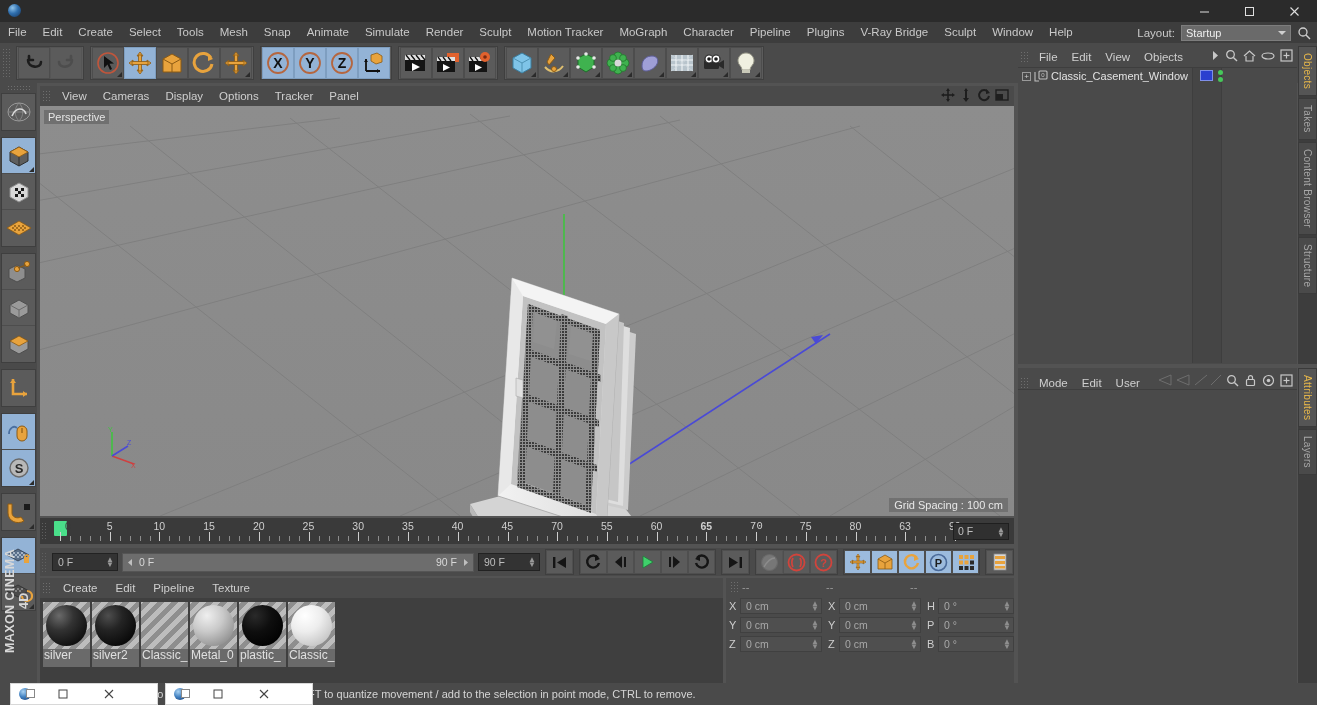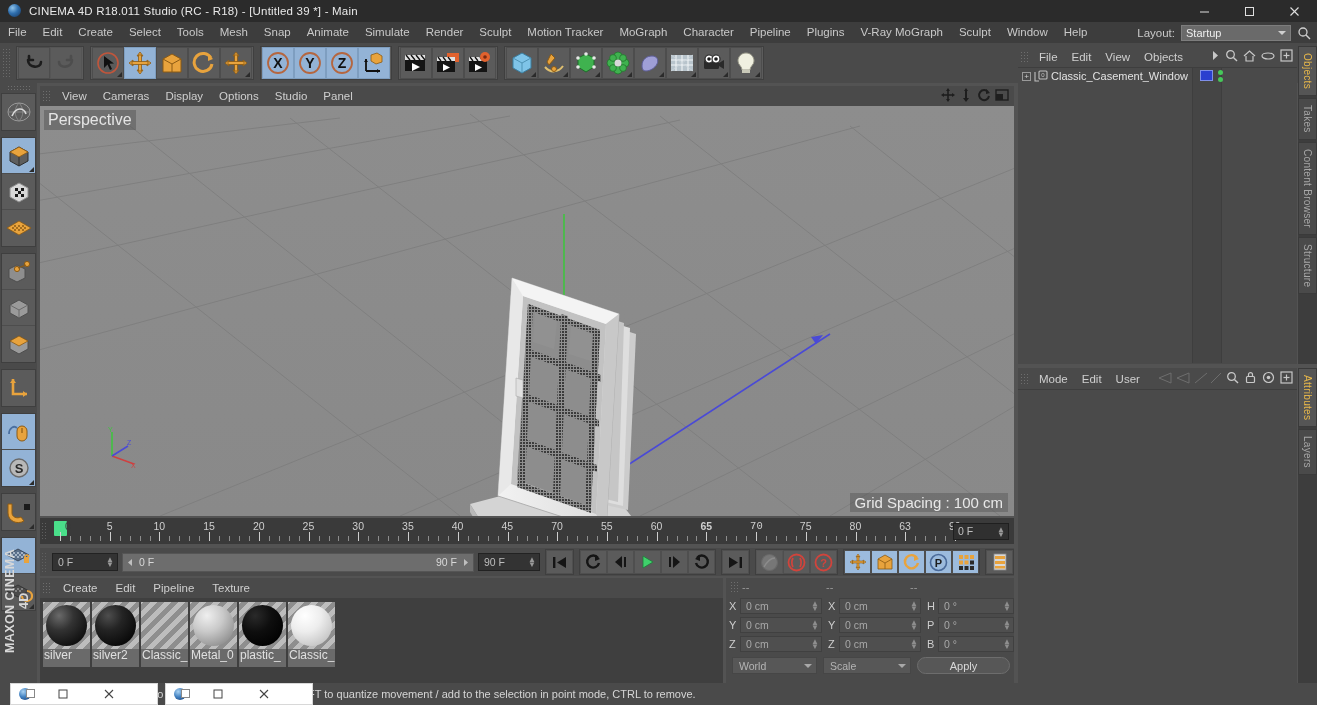--- a/index.html
+++ b/index.html
@@ -108,25 +108,25 @@
   .vp-header {
     height:20px; background:#4a4a4a; display:flex; align-items:center; padding-left:2px;
   }
   .vp-grip { width:8px; height:12px; background-image: radial-gradient(#6e6e6e 35%, transparent 36%); background-size:3px 3px; margin-right:4px; }
   .vp-menu { padding:0 8px; font-size:11.5px; color:#cfcfcf; }
   .vp-navicons { margin-left:auto; display:flex; gap:4px; padding-right:5px; align-items:center; }
   .vp-canvas {
     position:relative; width:974px; height:410px; background:#8a8a8a; overflow:hidden;
   }
   .vp-label {
-    position:absolute; left:4px; top:4px; font-size:16px; color:#e4e4e4;
+    position:absolute; left:4px; top:4px; font-size:11px; color:#e4e4e4;
     background:rgba(60,60,60,.35); padding:1px 4px;
   }
   .grid-spacing {
-    position:absolute; right:6px; bottom:4px; font-size:15px; color:#e8e8e8;
+    position:absolute; right:6px; bottom:4px; font-size:11px; color:#e8e8e8;
     background:rgba(60,60,60,.3); padding:1px 5px;
   }
 
   
   .timeline {
     position:absolute; left:40px; top:518px; width:974px; height:26px;
     background:#3a3a3a; display:flex; align-items:center;
   }
   .tl-grip { width:7px; height:18px; background-image: radial-gradient(#606060 35%, transparent 36%); background-size:3px 3px; margin-left:1px;}
   .tl-ruler { position:relative; flex:1; height:26px; }
@@ -217,21 +217,21 @@
   .om-col-b { position:absolute; left:205px; top:0; width:74px; height:100%; background:#4a4a4a;}
   .om-row { position:relative; height:16px; display:flex; align-items:center; padding-left:4px; z-index:2;}
   .om-plus { width:9px; height:9px; border:1px solid #9a9a9a; display:flex; align-items:center; justify-content:center; font-size:8px; line-height:7px; color:#d0d0d0; margin-right:3px;}
   .om-objicon { width:13px; height:12px; margin-right:4px; }
   .om-name { font-size:11px; color:#e2e2e2; }
   .om-dots { position:absolute; left:200px; top:2px; display:flex; flex-direction:column; gap:2px; }
   .om-dot { width:5px; height:5px; border-radius:50%; background:#46c85a; }
   .om-swatch { position:absolute; left:182px; top:2px; width:13px; height:11px; background:#2b3fcf; border:1px solid #7f8fe8;}
 
   .attr-mgr { position:absolute; left:1018px; top:368px; width:279px; height:315px; background:#4a4a4a; }
-  .am-header { height:21px; display:flex; align-items:center; padding-left:2px; }
+  .am-header { height:21px; display:flex; align-items:flex-end; padding-left:2px; }
   .am-body { height:294px; background:#4a4a4a; border-top:1px solid #3e3e3e;}
 
   .tabstrip { position:absolute; right:0; width:19px; background:#3d3d3d; display:flex; flex-direction:column; align-items:center; }
   .vtab {
     writing-mode: vertical-rl; font-size:10px; color:#a8a8a8; background:#4a4a4a;
     padding:6px 3px; margin-bottom:2px; border:1px solid #3a3a3a; white-space:nowrap; letter-spacing:.3px;
   }
   .vtab.active { color:#e8b84a; background:#555; }
 
   
@@ -253,21 +253,20 @@
 </style>
 </head>
 <body>
 
 <div id="app">
 
   <div class="titlebar">
     <div class="title-icon">
         <div class="ball"></div>
       </div>
-    <div class="title-text">CINEMA 4D R18.011 Studio (RC - R18) - [Untitled 39 *] - Main</div>
     <div class="win-btns">
       <div class="win-btn">
         <svg width="11" height="11" viewBox="0 0 11 11">
             <line x1="1" y1="6" x2="10" y2="6" stroke="#e0e0e0" stroke-width="1"></line>
           </svg>
       </div>
       <div class="win-btn">
         <svg width="11" height="11" viewBox="0 0 11 11">
             <rect x="1.5" y="1.5" width="8" height="8" fill="none" stroke="#e0e0e0" stroke-width="1"></rect>
           </svg>
@@ -291,21 +290,21 @@
     <div class="menu-item">Snap</div>
     <div class="menu-item">Animate</div>
     <div class="menu-item">Simulate</div>
     <div class="menu-item">Render</div>
     <div class="menu-item">Sculpt</div>
     <div class="menu-item">Motion Tracker</div>
     <div class="menu-item">MoGraph</div>
     <div class="menu-item">Character</div>
     <div class="menu-item">Pipeline</div>
     <div class="menu-item">Plugins</div>
-    <div class="menu-item">V-Ray MoGraph</div>
+    <div class="menu-item">V-Ray Bridge</div>
     <div class="menu-item">Sculpt</div>
     <div class="menu-item">Window</div>
     <div class="menu-item">Help</div>
     <div class="layout-area">
       <span class="layout-label">Layout:</span>
       <div class="layout-select">
         <span>Startup</span>
         <span class="arrow"></span>
       </div>
       <span class="mag-icon">
@@ -660,21 +659,21 @@
     </div>
   </div>
 
   <div class="viewport-wrap">
     <div class="vp-header">
       <div class="vp-grip"></div>
       <div class="vp-menu">View</div>
       <div class="vp-menu">Cameras</div>
       <div class="vp-menu">Display</div>
       <div class="vp-menu">Options</div>
-      <div class="vp-menu">Studio</div>
+      <div class="vp-menu">Tracker</div>
       <div class="vp-menu">Panel</div>
       <div class="vp-navicons">
         <span>
           <svg width="14" height="14" viewBox="0 0 14 14">
               <g fill="#1e1e1e">
                 <path d="M7 0 L9 3 L5 3 Z"></path>
                 <path d="M7 14 L9 11 L5 11 Z"></path>
                 <path d="M0 7 L3 5 L3 9 Z"></path>
                 <path d="M14 7 L11 5 L11 9 Z"></path>
                 <rect x="6.2" y="2.6" width="1.6" height="8.8"></rect>
@@ -1186,31 +1185,20 @@
         <span>0 cm</span>
           <span class="sp">▲<br>▼</span>
       </div>
       <span class="co-lbl" style="margin-left:6px">B</span>
       <div class="co-inp" style="width:76px">
         <span>0 °</span>
           <span class="sp">▲<br>▼</span>
       </div>
     </div>
 
-    <div class="co-foot">
-      <div class="co-sel">
-        <span>World</span>
-        <span class="arrow"></span>
-      </div>
-      <div class="co-sel" style="width:88px">
-        <span>Scale</span>
-        <span class="arrow"></span>
-      </div>
-      <div class="co-apply">Apply</div>
-    </div>
   </div>
 
   <div class="obj-mgr">
     <div class="om-header">
       <div class="om-grip"></div>
       <div class="om-menu">File</div>
       <div class="om-menu">Edit</div>
       <div class="om-menu">View</div>
       <div class="om-menu">Objects</div>
       <div class="om-tools">

